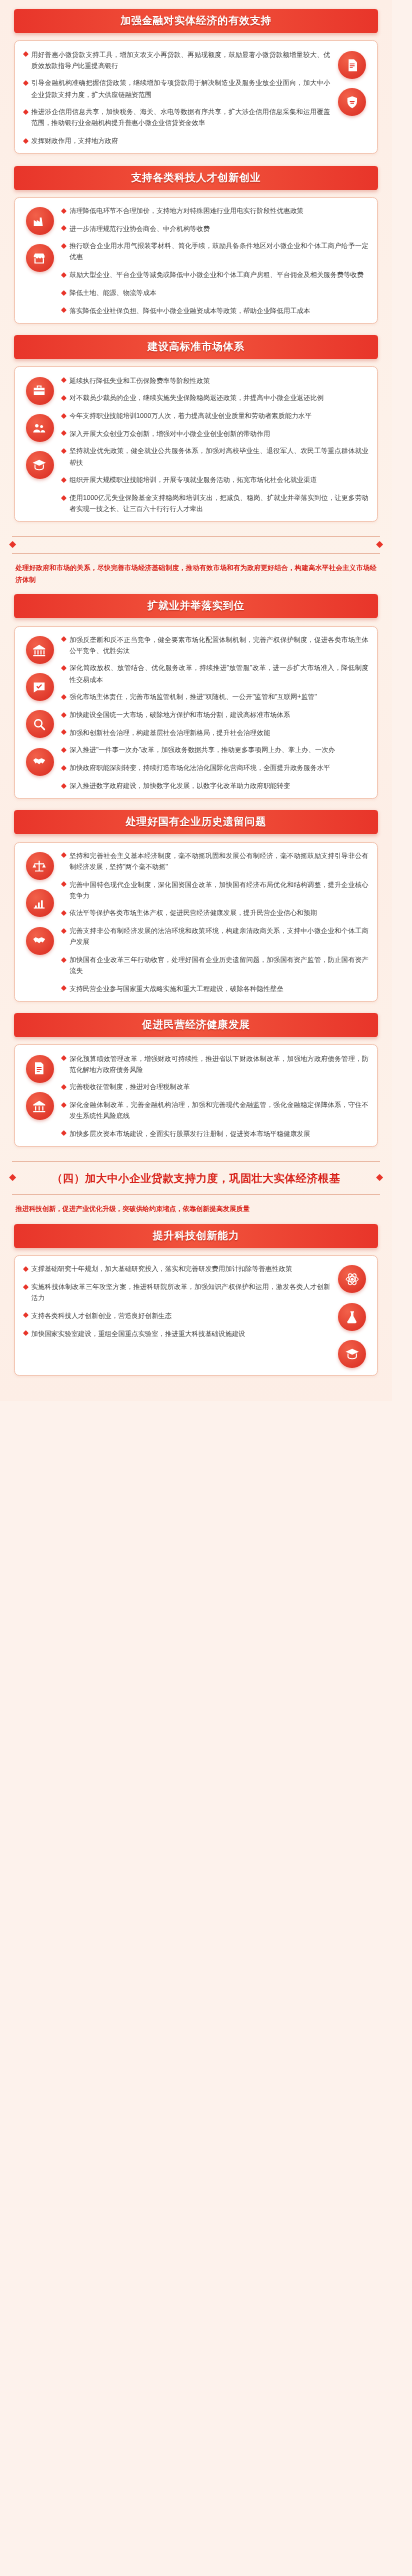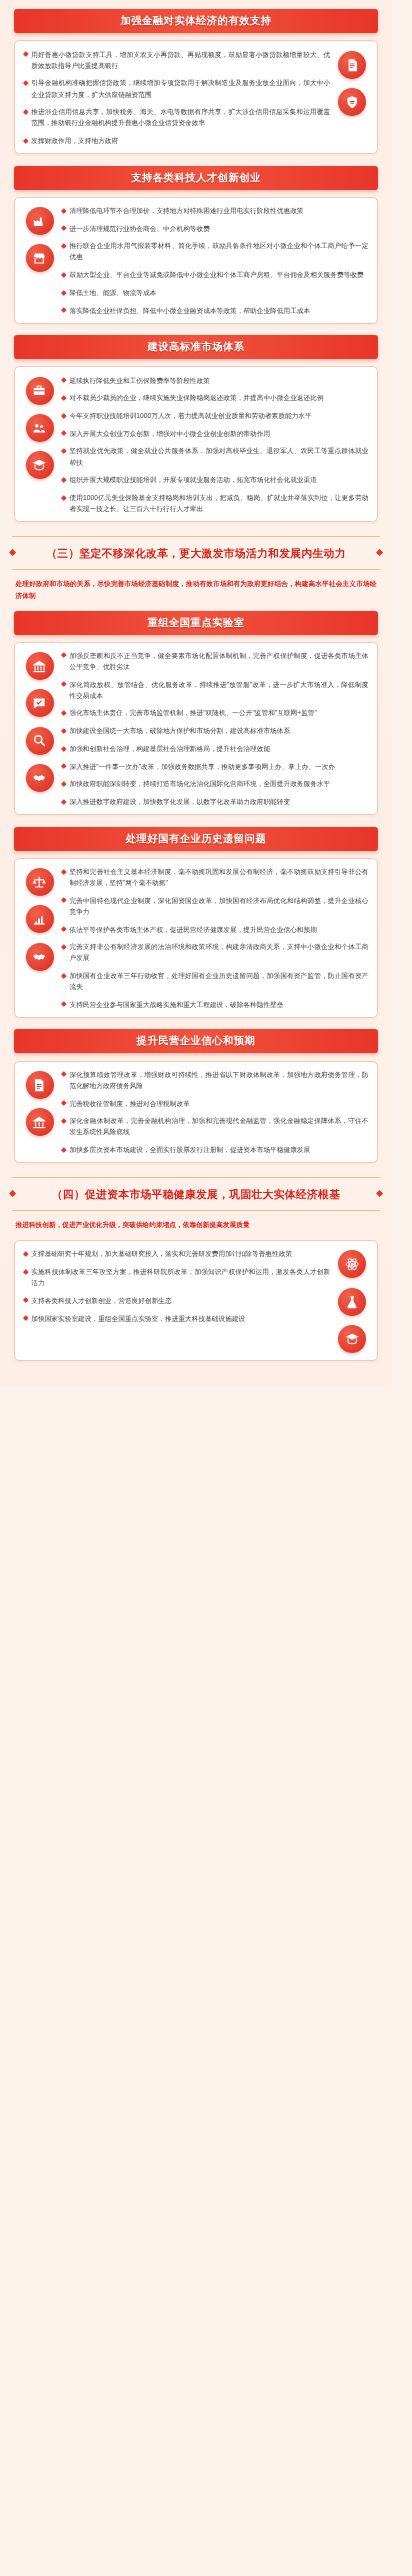--- a/index.html
+++ b/index.html
@@ -295,26 +295,25 @@
           <span class="dot"></span>
           <span class="btext">使用1000亿元失业保险基金支持稳岗和培训支出，把减负、稳岗、扩就业并举落实到位，让更多劳动者实现一技之长、让三百六十行行行人才辈出</span>
         </div>
       </div>
     </div>
   </div>
 
   <div class="chapter">
     <span class="deco-l"></span>
     <span class="deco-r"></span>
-    <h1>（三）坚定不移深化改革，更大激发市场活力和发展内生动力</h1>
   </div>
   <div class="chapter-note">处理好政府和市场的关系，尽快完善市场经济基础制度，推动有效市场和有为政府更好结合，构建高水平社会主义市场经济体制</div>
 
   <div class="sec-banner">
-    <h2>重组全国重点实验室</h2>
+    <h2>扩就业并举落实到位</h2>
   </div>
   <div class="card">
     <div class="card-inner">
       <div class="icons-col icons-left">
         <div class="ico">
           <svg viewBox="0 0 24 24">
               <path d="M2 9L12 3l10 6v2H2z" fill="#fff"></path>
               <path d="M4 12h2v7H4zm5 0h2v7H9zm5 0h2v7h-2zm5 0h2v7h-2z" fill="#fff"></path>
               <path d="M2 20h20v2H2z" fill="#fff"></path>
             </svg>
@@ -422,21 +421,21 @@
         </div>
         <div class="bullet">
           <span class="dot"></span>
           <span class="btext">支持民营企业参与国家重大战略实施和重大工程建设，破除各种隐性壁垒</span>
         </div>
       </div>
     </div>
   </div>
 
   <div class="sec-banner">
-    <h2>提升民营企业信心和预期</h2>
+    <h2>促进民营经济健康发展</h2>
   </div>
   <div class="card">
     <div class="card-inner">
       <div class="icons-col icons-left">
         <div class="ico">
           <svg viewBox="0 0 24 24">
               <path d="M5 2h10l4 4v16H5z" fill="#fff"></path>
               <path d="M8 10h8v1.5H8zm0 3.5h8V15H8zm0 3.5h5v1.5H8z" fill="#e8352a"></path>
             </svg>
         </div>
@@ -465,24 +464,27 @@
           <span class="dot"></span>
           <span class="btext">加快多层次资本市场建设，全面实行股票发行注册制，促进资本市场平稳健康发展</span>
         </div>
       </div>
     </div>
   </div>
 
   <div class="chapter">
     <span class="deco-l"></span>
     <span class="deco-r"></span>
-    <h1>（四）促进资本市场平稳健康发展，巩固壮大实体经济根基</h1>
+    <h1>（四）加大中小企业贷款支持力度，巩固壮大实体经济根基</h1>
   </div>
   <div class="chapter-note">推进科技创新，促进产业优化升级，突破供给约束堵点，依靠创新提高发展质量</div>
 
+  <div class="sec-banner">
+    <h2>提升科技创新能力</h2>
+  </div>
   <div class="card">
     <div class="card-inner">
       <div class="bullets">
         <div class="bullet">
           <span class="dot"></span>
           <span class="btext">支撑基础研究十年规划，加大基础研究投入，落实和完善研发费用加计扣除等普惠性政策</span>
         </div>
         <div class="bullet">
           <span class="dot"></span>
           <span class="btext">实施科技体制改革三年攻坚方案，推进科研院所改革，加强知识产权保护和运用，激发各类人才创新活力</span>

